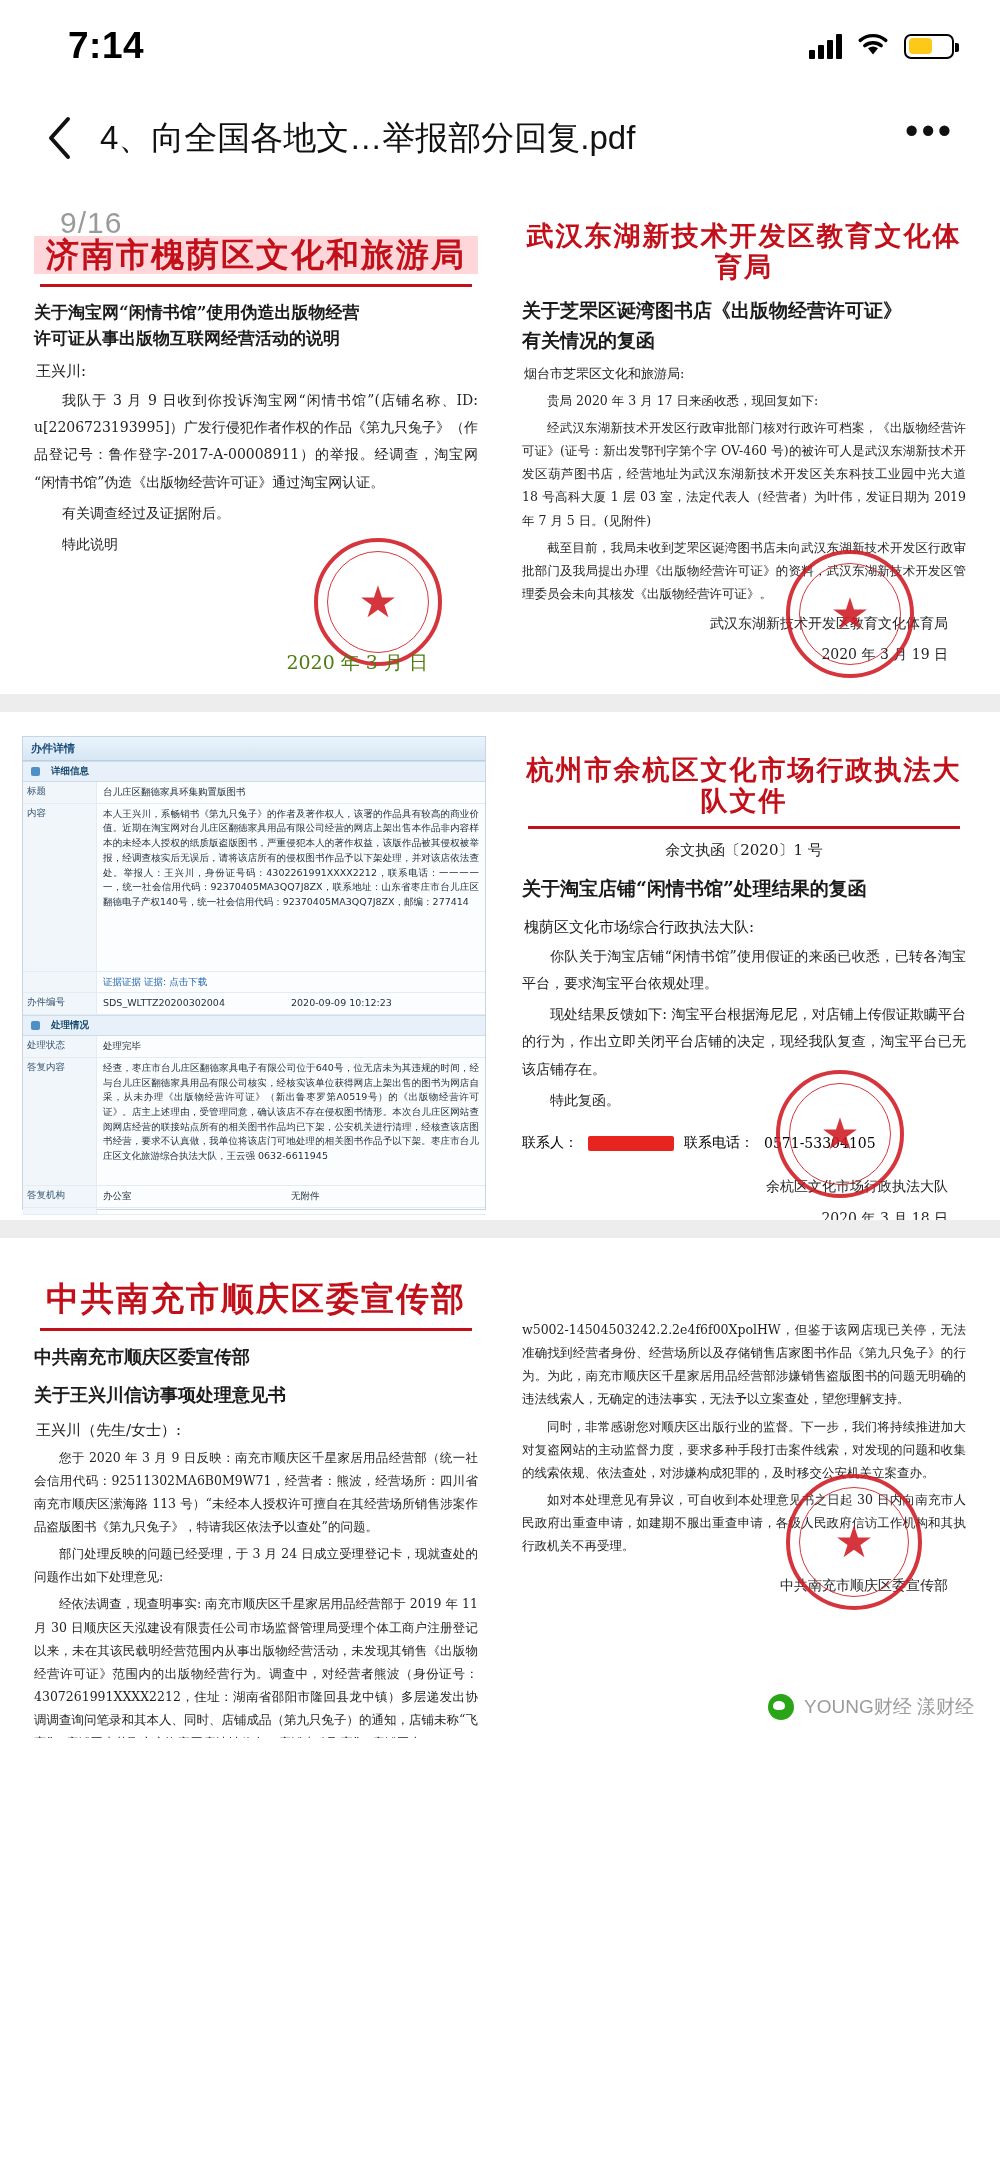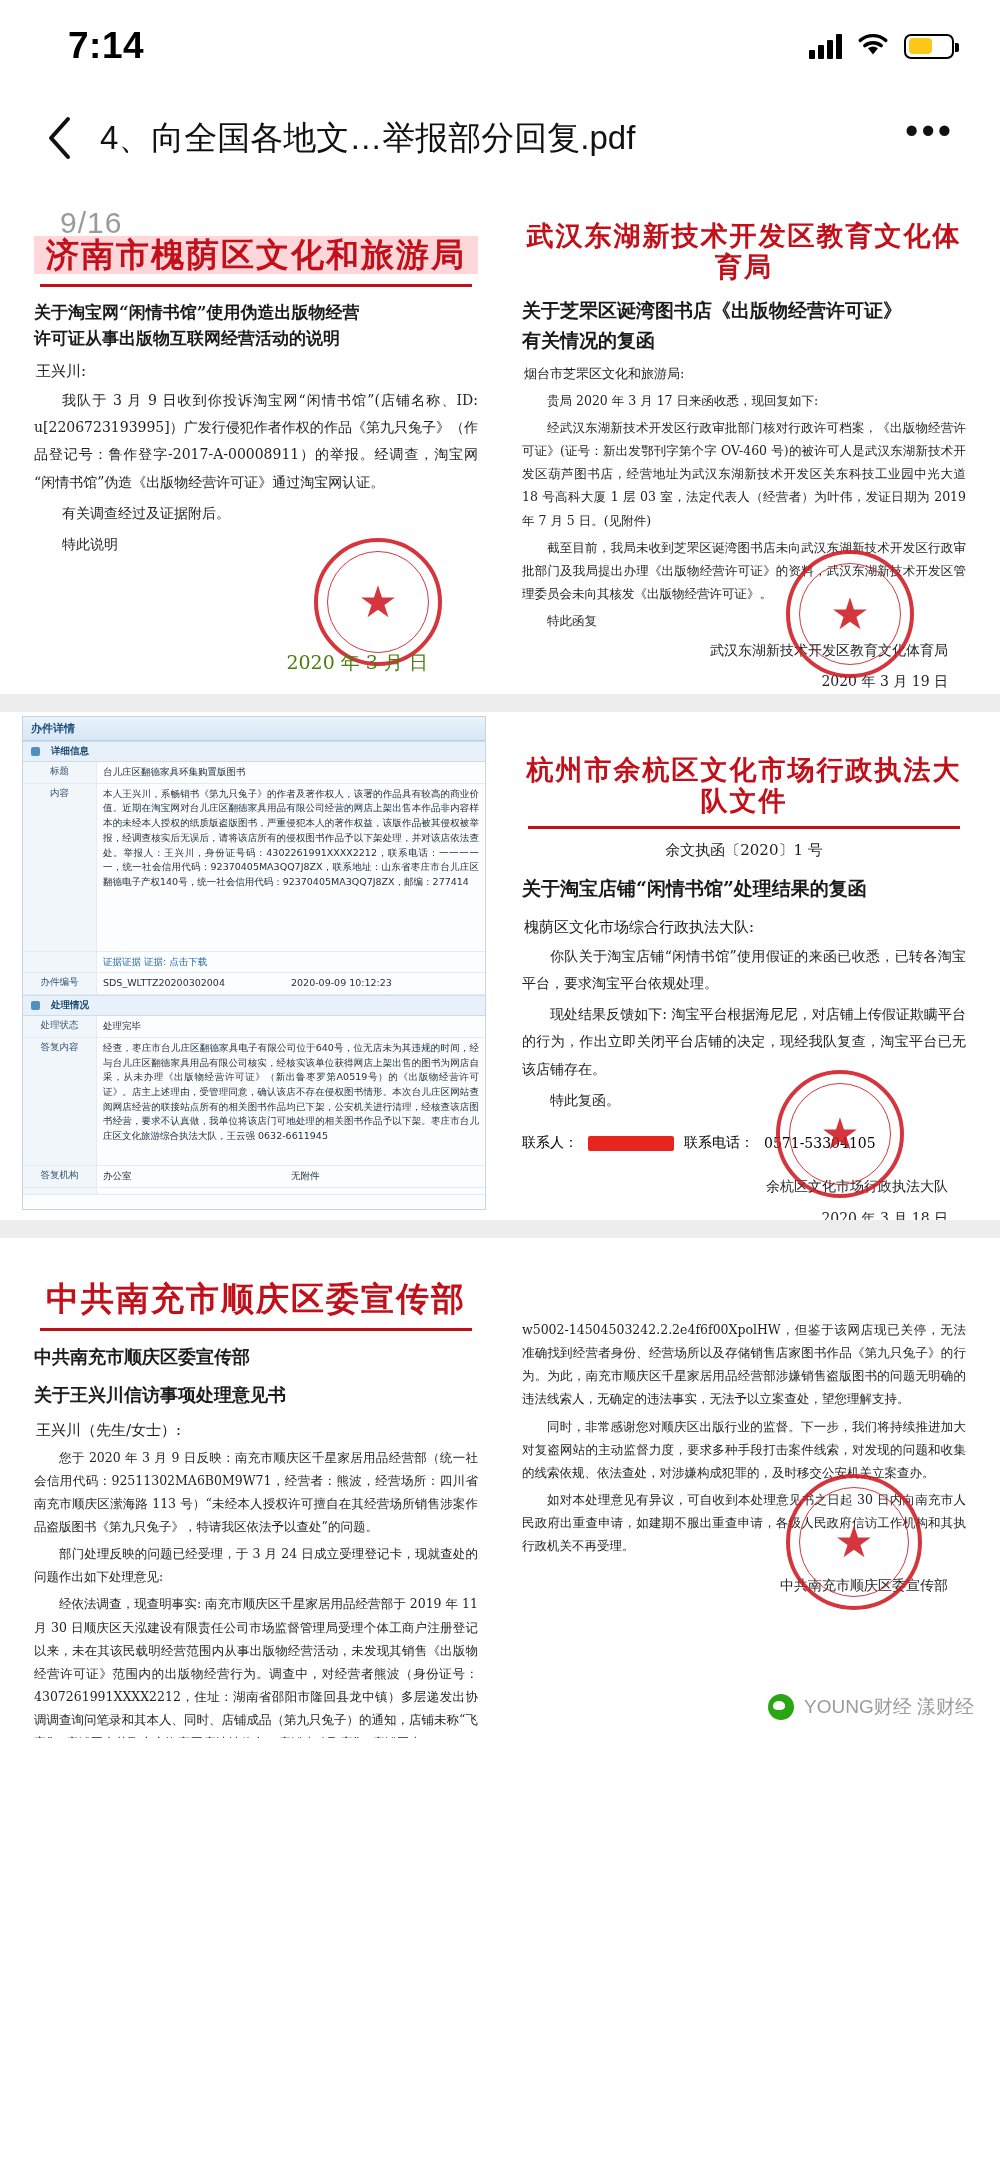--- a/index.html
+++ b/index.html
@@ -215,21 +215,21 @@
     border-top: 1px solid #cddcea;
     padding: 3px 8px;
     font-weight: bold;
     color: #15496f;
     display: flex; align-items: center; gap: 11px;
   }
   .panel-sec .sq { width: 9px; height: 9px; background: #4e8fc6; display: inline-block; border-radius: 2px; }
   .prow { display: flex; border-bottom: 1px solid #e3ecf4; }
   .pkey {
     width: 74px; flex: 0 0 74px; padding: 3px 4px;
-    background: #f1f6fb; text-align: center; color: #33536f;
+    background: #f1f6fb; text-align: left; color: #33536f;
     border-right: 1px solid #e3ecf4;
   }
   .pval { flex: 1 1 auto; padding: 3px 6px; line-height: 1.55; text-align: justify; }
   .pval.blue { color: #2266aa; }
   .prow.split .pval { display: flex; }
   .pval-half { flex: 1 1 50%; }
 
   
   .page3 .cols { align-items: flex-start; }
 
@@ -311,35 +311,34 @@
 
       <div class="col right">
         <div style="height:18px"></div>
         <div class="doc-head h2">武汉东湖新技术开发区教育文化体育局</div>
         <div class="doc-sub small" style="white-space:pre-line;margin-top:14px">关于芝罘区诞湾图书店《出版物经营许可证》
 有关情况的复函</div>
         <div class="doc-addr" style="font-size:13px">烟台市芝罘区文化和旅游局:</div>
         <div class="doc-p tiny">贵局 2020 年 3 月 17 日来函收悉，现回复如下:</div>
         <div class="doc-p tiny">经武汉东湖新技术开发区行政审批部门核对行政许可档案，《出版物经营许可证》(证号：新出发鄂刊字第个字 OV-460 号)的被许可人是武汉东湖新技术开发区葫芦图书店，经营地址为武汉东湖新技术开发区关东科技工业园中光大道 18 号高科大厦 1 层 03 室，法定代表人（经营者）为叶伟，发证日期为 2019 年 7 月 5 日。(见附件)</div>
         <div class="doc-p tiny">截至目前，我局未收到芝罘区诞湾图书店未向武汉东湖新技术开发区行政审批部门及我局提出办理《出版物经营许可证》的资料，武汉东湖新技术开发区管理委员会未向其核发《出版物经营许可证》。</div>
-        <div class="doc-p tiny">特此函复</div>
         <div class="doc-sign">武汉东湖新技术开发区教育文化体育局</div>
         <div class="doc-sign">2020 年 3 月 19 日</div>
         <div class="seal" style="right:86px; bottom:16px;">
           <span class="ring"></span>
             <span class="star">★</span>
         </div>
       </div>
     </div>
   </div>
 
   <div class="page p2">
     <div class="cols">
 
-      <div class="col left" style="padding:4px 14px 10px 22px">
+      <div class="col left" style="padding:24px 14px 10px 22px">
         <div class="panel">
           <div class="panel-title">办件详情</div>
           <div class="panel-sec">
             <span class="sq"></span>
             <span>详细信息</span>
           </div>
           <div class="prow">
             <div class="pkey">标题</div>
             <div class="pval">台儿庄区翻德家具环集购置版图书</div>
           </div>

